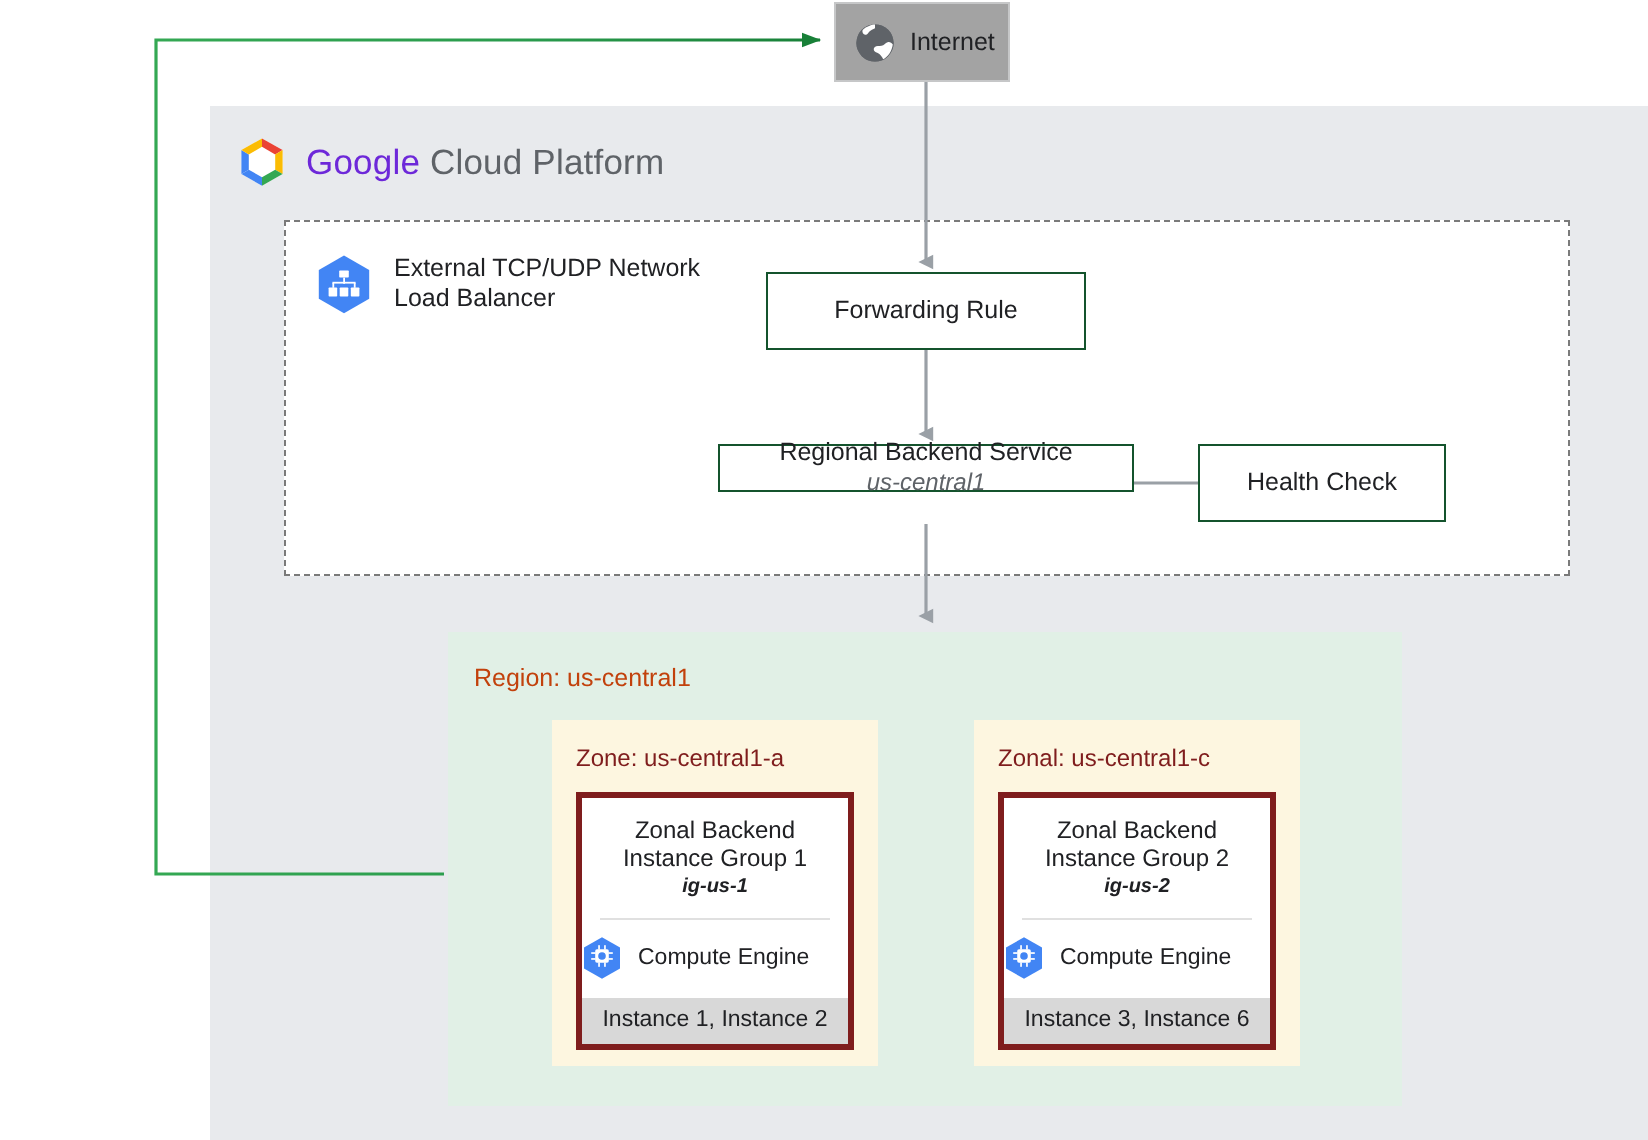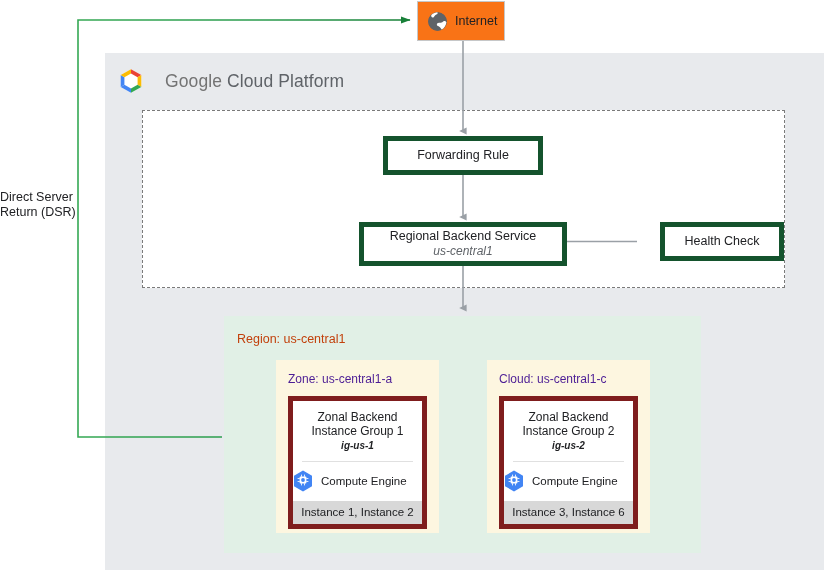--- a/index.html
+++ b/index.html
@@ -30,21 +30,21 @@
     color: #202124;
     text-align: left;
   }
 
   
   .dsr-svg { left: 0; top: 0; width: 824px; height: 570px; pointer-events: none; }
 
   
   .internet-box {
     left: 417px; top: 1px; width: 88px; height: 40px;
-    background: #f97316;
+    background: #a3a3a3;
     border: 1px solid #c6c7c8;
     display: flex;
     align-items: center;
     justify-content: flex-start;
     padding-left: 9px;
   }
   .internet-label {
     font-size: 12.5px;
     color: #202124;
     margin-left: 7px;
@@ -61,21 +61,21 @@
     display: flex;
     align-items: center;
   }
   .gcp-logo { width: 26px; height: 27px; display:block; }
   .gcp-title {
     margin-left: 9px;
     font-size: 17.5px;
     color: #5f6368;
     letter-spacing: 0.1px;
   }
-  .gcp-title .b { color: #737373; margin-left: 12px; }
+  .gcp-title .b { color: #6d28d9; }
 
   
   .lb-container {
     left: 142px; top: 110px; width: 643px; height: 178px;
     background: #ffffff;
     border: 1px dashed #7a7a7a;
   }
   .lb-badge {
     left: 158px; top: 127px;
     display: flex;
@@ -86,33 +86,33 @@
     margin-left: 11px;
     font-size: 12.5px;
     line-height: 15px;
     color: #202124;
     max-width: 170px;
   }
 
   
   .node-box {
     background: #ffffff;
-    border: 5px solid #14532d;
+    border: 1px solid #14532d;
     display: flex;
     flex-direction: column;
     align-items: center;
     justify-content: center;
     text-align: center;
   }
   .node-title { font-size: 12.5px; color: #202124; line-height: 15px; }
   .node-sub { font-size: 12px; color: #5f6368; font-style: italic; line-height: 15px; }
 
   .forwarding-rule { left: 383px; top: 136px; width: 160px; height: 39px; }
-  .backend-service { left: 359px; top: 222px; width: 208px; height: 44px; }
-  .health-check { left: 660px; top: 222px; width: 124px; height: 39px; }
+  .backend-service { left: 359px; top: 222px; width: 208px; height: 24px; }
+  .health-check { left: 599px; top: 222px; width: 124px; height: 39px; }
 
   
   .region-box {
     left: 224px; top: 316px; width: 477px; height: 237px;
     background: #e1f0e6;
   }
   .region-label {
     left: 237px; top: 332px;
     font-size: 12.5px;
     color: #c2410c;
@@ -121,30 +121,30 @@
   
   .zone-box {
     top: 360px; width: 163px; height: 173px;
     background: #fdf6e0;
   }
   .zone-a { left: 276px; }
   .zone-c { left: 487px; }
   .zone-label {
     top: 372px;
     font-size: 12px;
-    color: #4c1d95;
+    color: #7f1d1d;
   }
   .zone-label-a { left: 288px; }
   .zone-label-c { left: 499px; }
 
   
   .ig-card {
     top: 396px; width: 139px;
     background: #ffffff;
-    border: 5px solid #7f1d1d;
+    border: 3px solid #7f1d1d;
     display: flex;
     flex-direction: column;
   }
   .ig-a { left: 288px; }
   .ig-c { left: 499px; }
   .ig-head {
     padding: 9px 6px 8px 6px;
     text-align: center;
   }
   .ig-name {
@@ -204,20 +204,41 @@
         <path d="M2.7 19.0 L2.7 7.05 L6.4 9.2 L6.4 16.85 Z" fill="#4285f4"></path>
         <path d="M2.7 7.05 L13 1.2 L13 5.4 L6.4 9.2 Z" fill="#fbbc04"></path>
         <circle cx="13" cy="13" r="4.4" fill="#ffffff"></circle>
       </svg>
     </span>
     <span class="gcp-title"><span class="b">Google</span><span> Cloud Platform</span></span>
   </div>
 
   <div class="abs lb-container"></div>
 
+  <div class="abs lb-badge">
+    <span>
+      <svg class="lb-icon" viewBox="0 0 28 31" xmlns="http://www.w3.org/2000/svg">
+        <path d="M14 0.8 L26.6 8.0 L26.6 22.4 L14 29.6 L1.4 22.4 L1.4 8.0 Z" fill="#4285f4"></path>
+        <g fill="#ffffff">
+          <rect x="11.6" y="8.2" width="4.8" height="3.6" rx="0.4"></rect>
+          <rect x="13.6" y="11.8" width="0.9" height="3.1"></rect>
+          <rect x="8.2" y="13.9" width="11.6" height="0.9"></rect>
+          <rect x="8.2" y="14.5" width="0.9" height="2.4"></rect>
+          <rect x="18.9" y="14.5" width="0.9" height="2.4"></rect>
+          <rect x="6.3" y="16.7" width="4.3" height="4.6" rx="0.4"></rect>
+          <rect x="11.85" y="16.7" width="4.3" height="4.6" rx="0.4"></rect>
+          <rect x="17.4" y="16.7" width="4.3" height="4.6" rx="0.4"></rect>
+        </g>
+      </svg>
+    </span>
+    <span class="lb-text">
+      <span>External TCP/UDP Network</span><br>
+      <span>Load Balancer</span>
+    </span>
+  </div>
 
   <div class="abs region-box"></div>
   <div class="abs region-label">Region: us-central1</div>
 
   <div class="abs zone-box zone-a"></div>
   <div class="abs zone-label zone-label-a">Zone: us-central1-a</div>
 
   <div class="abs ig-card ig-a">
     <div class="ig-head">
       <div class="ig-name">
@@ -244,21 +265,21 @@
           </g>
           <circle cx="10" cy="10" r="1.9" fill="#4285f4"></circle>
         </svg>
       </span>
       <span class="ig-service-label">Compute Engine</span>
     </div>
     <div class="ig-footer">Instance 1, Instance 2</div>
   </div>
 
   <div class="abs zone-box zone-c"></div>
-  <div class="abs zone-label zone-label-c">Cloud: us-central1-c</div>
+  <div class="abs zone-label zone-label-c">Zonal: us-central1-c</div>
 
   <div class="abs ig-card ig-c">
     <div class="ig-head">
       <div class="ig-name">
         <span>Zonal Backend</span><br>
         <span>Instance Group 2</span>
       </div>
       <div class="ig-id">ig-us-2</div>
     </div>
     <div class="ig-divider"></div>
@@ -335,18 +356,14 @@
         <path d="M10.5 1.2 a9.3 9.3 0 0 1 0 18.6 a9.3 9.3 0 0 1 0 -18.6 Z" fill="#5f6368"></path>
         <g fill="#ffffff">
           <path d="M4.3 4.0 C6.2 2.1 8.9 1.2 10.5 1.2 L10.5 3.1 C9.6 3.5 8.3 4.0 7.6 4.9 C7.0 5.7 6.6 6.6 5.6 6.4 C4.7 6.2 3.9 5.4 4.3 4.0 Z"></path>
           <path d="M14.6 18.6 C14.1 17.4 13.2 16.3 12.3 15.7 C11.4 15.1 10.4 15.0 10.0 14.2 C9.6 13.3 10.1 12.4 11.1 12.1 C12.2 11.8 13.5 12.1 14.6 11.6 C15.6 11.1 16.1 10.1 17.2 10.0 C18.0 9.9 18.9 10.4 19.4 11.2 C18.9 14.6 17.1 17.3 14.6 18.6 Z"></path>
         </g>
       </svg>
     </span>
     <span class="internet-label">Internet</span>
   </div>
 
-  <div class="abs dsr-label">
-    <span>Direct Server</span><br>
-    <span>Return (DSR)</span>
-  </div>
 
 </div>
 
 </body></html>

